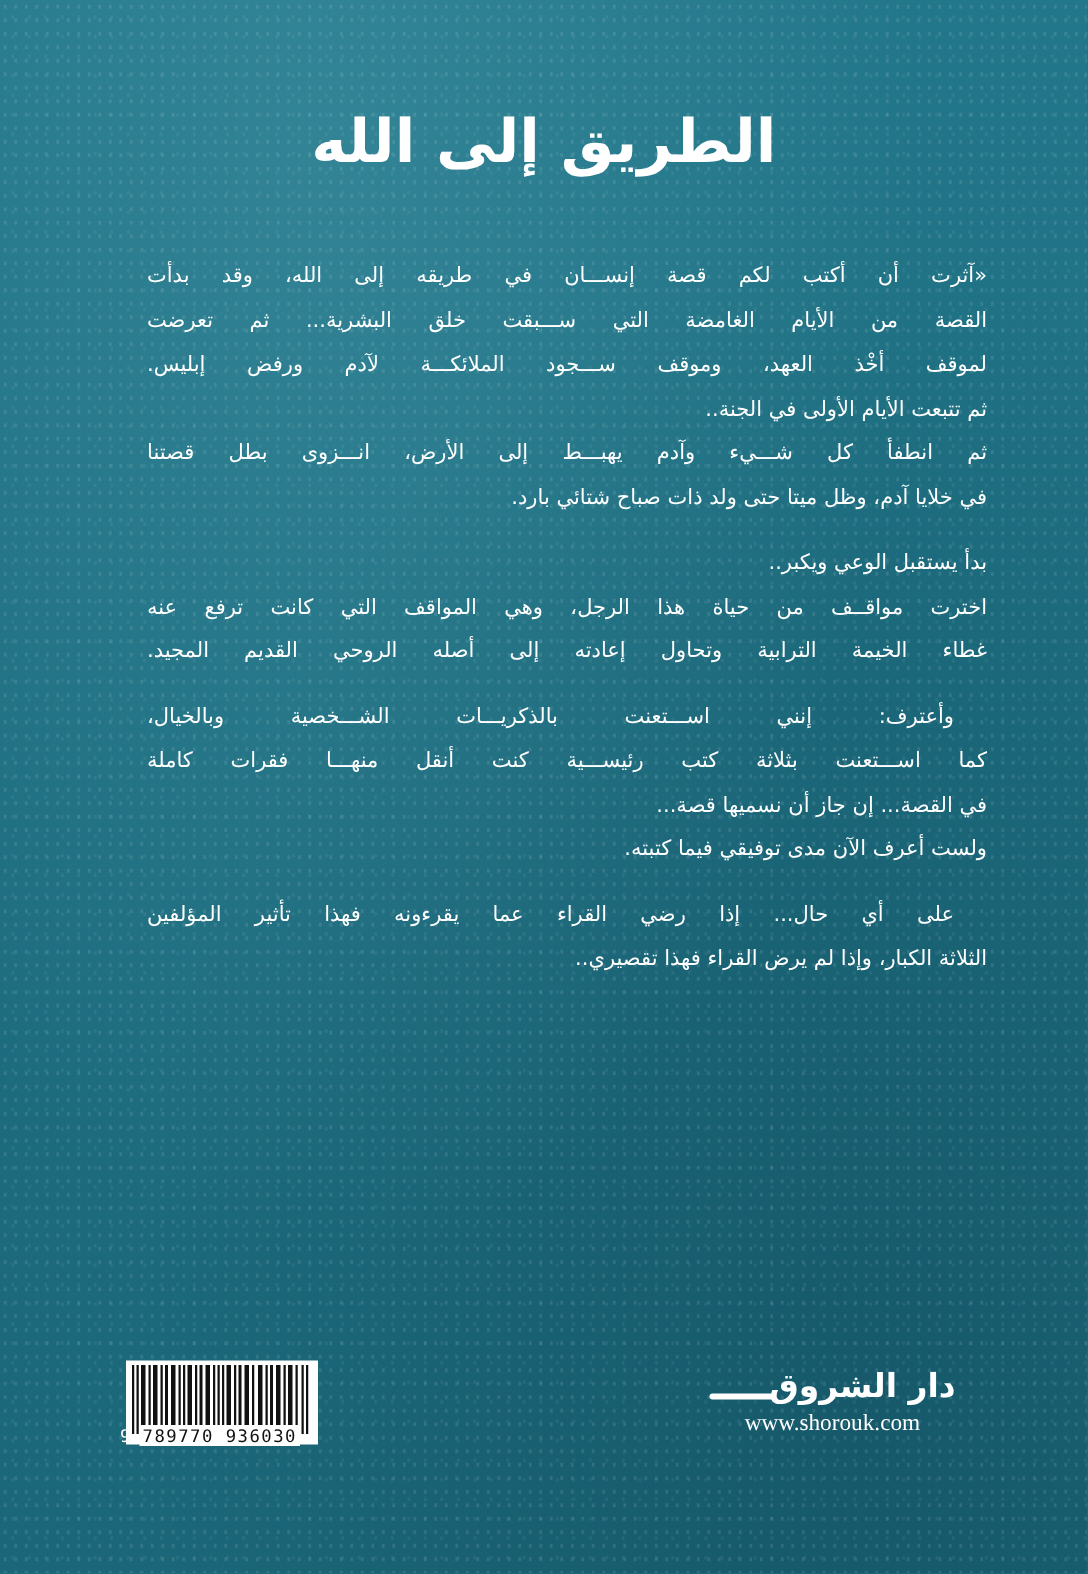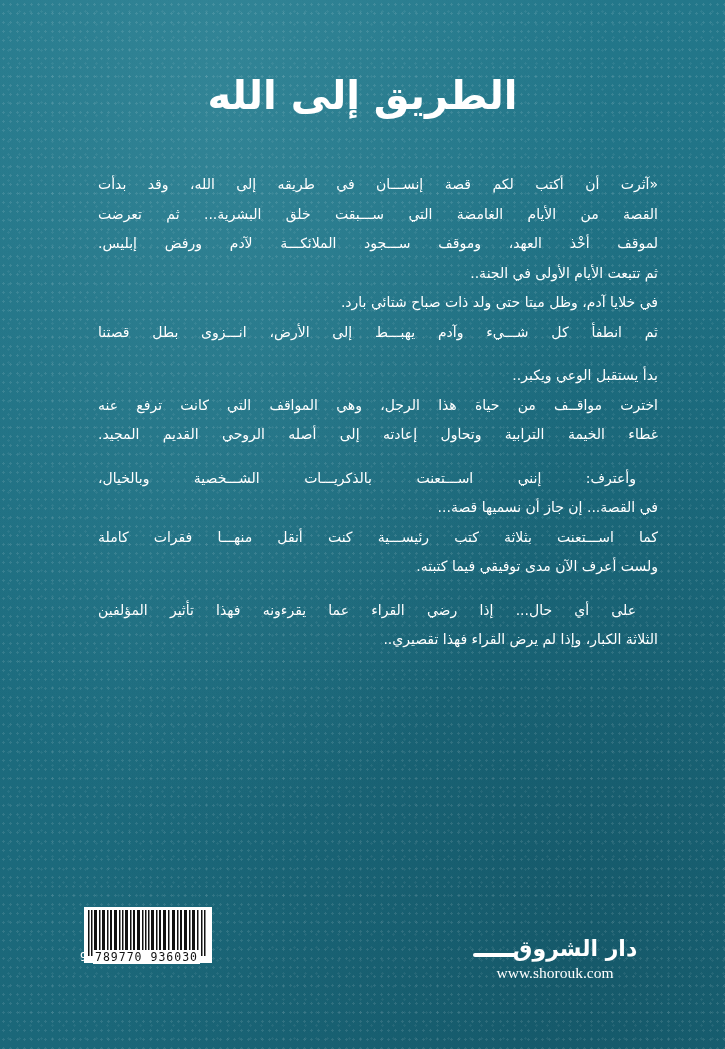--- a/index.html
+++ b/index.html
@@ -107,21 +107,20 @@
       left: 13px;
       background: #ffffff;
       padding: 0 2px;
     }
     .publisher {
       position: absolute;
       left: 470px;
       top: 912px;
       width: 170px;
       text-align: center;
-      margin-top: 24px;
     }
     .publisher-logo {
       direction: rtl;
       font-family: "DejaVu Sans", sans-serif;
       font-weight: bold;
       font-size: 22px;
       line-height: 26px;
       color: #ffffff;
       position: relative;
       display: inline-block;
@@ -150,32 +149,32 @@
   <div class="speckle"></div>
 
   <div class="title">الطريق إلى الله</div>
 
   <div class="body-text">
     <div class="para">
       <span class="line">«آثرت أن أكتب لكم قصة إنســـان في طريقه إلى الله، وقد بدأت</span>
       <span class="line">القصة من الأيام الغامضة التي ســـبقت خلق البشرية... ثم تعرضت</span>
       <span class="line">لموقف أخْذ العهد، وموقف ســـجود الملائكـــة لآدم ورفض إبليس.</span>
       <span class="line short">ثم تتبعت الأيام الأولى في الجنة..</span>
+      <span class="line">ثم انطفأ كل شـــيء وآدم يهبـــط إلى الأرض، انـــزوى بطل قصتنا</span>
       <span class="line short">في خلايا آدم، وظل ميتا حتى ولد ذات صباح شتائي بارد.</span>
-      <span class="line">ثم انطفأ كل شـــيء وآدم يهبـــط إلى الأرض، انـــزوى بطل قصتنا</span>
     </div>
     <div class="para">
       <span class="line short">بدأ يستقبل الوعي ويكبر..</span>
       <span class="line">اخترت مواقــف من حياة هذا الرجل، وهي المواقف التي كانت ترفع عنه</span>
       <span class="line">غطاء الخيمة الترابية وتحاول إعادته إلى أصله الروحي القديم المجيد.</span>
     </div>
     <div class="para">
       <span class="line indent">وأعترف: إنني اســـتعنت بالذكريـــات الشـــخصية وبالخيال،</span>
+      <span class="line">كما اســـتعنت بثلاثة كتب رئيســـية كنت أنقل منهـــا فقرات كاملة</span>
       <span class="line short">في القصة... إن جاز أن نسميها قصة...</span>
-      <span class="line">كما اســـتعنت بثلاثة كتب رئيســـية كنت أنقل منهـــا فقرات كاملة</span>
       <span class="line short">ولست أعرف الآن مدى توفيقي فيما كتبته.</span>
     </div>
     <div class="para">
       <span class="line indent">على أي حال... إذا رضي القراء عما يقرءونه فهذا تأثير المؤلفين</span>
       <span class="line short">الثلاثة الكبار، وإذا لم يرض القراء فهذا تقصيري..</span>
     </div>
   </div>
 
   <div class="barcode">
     <svg width="120" height="46" viewBox="0 0 120 46">

